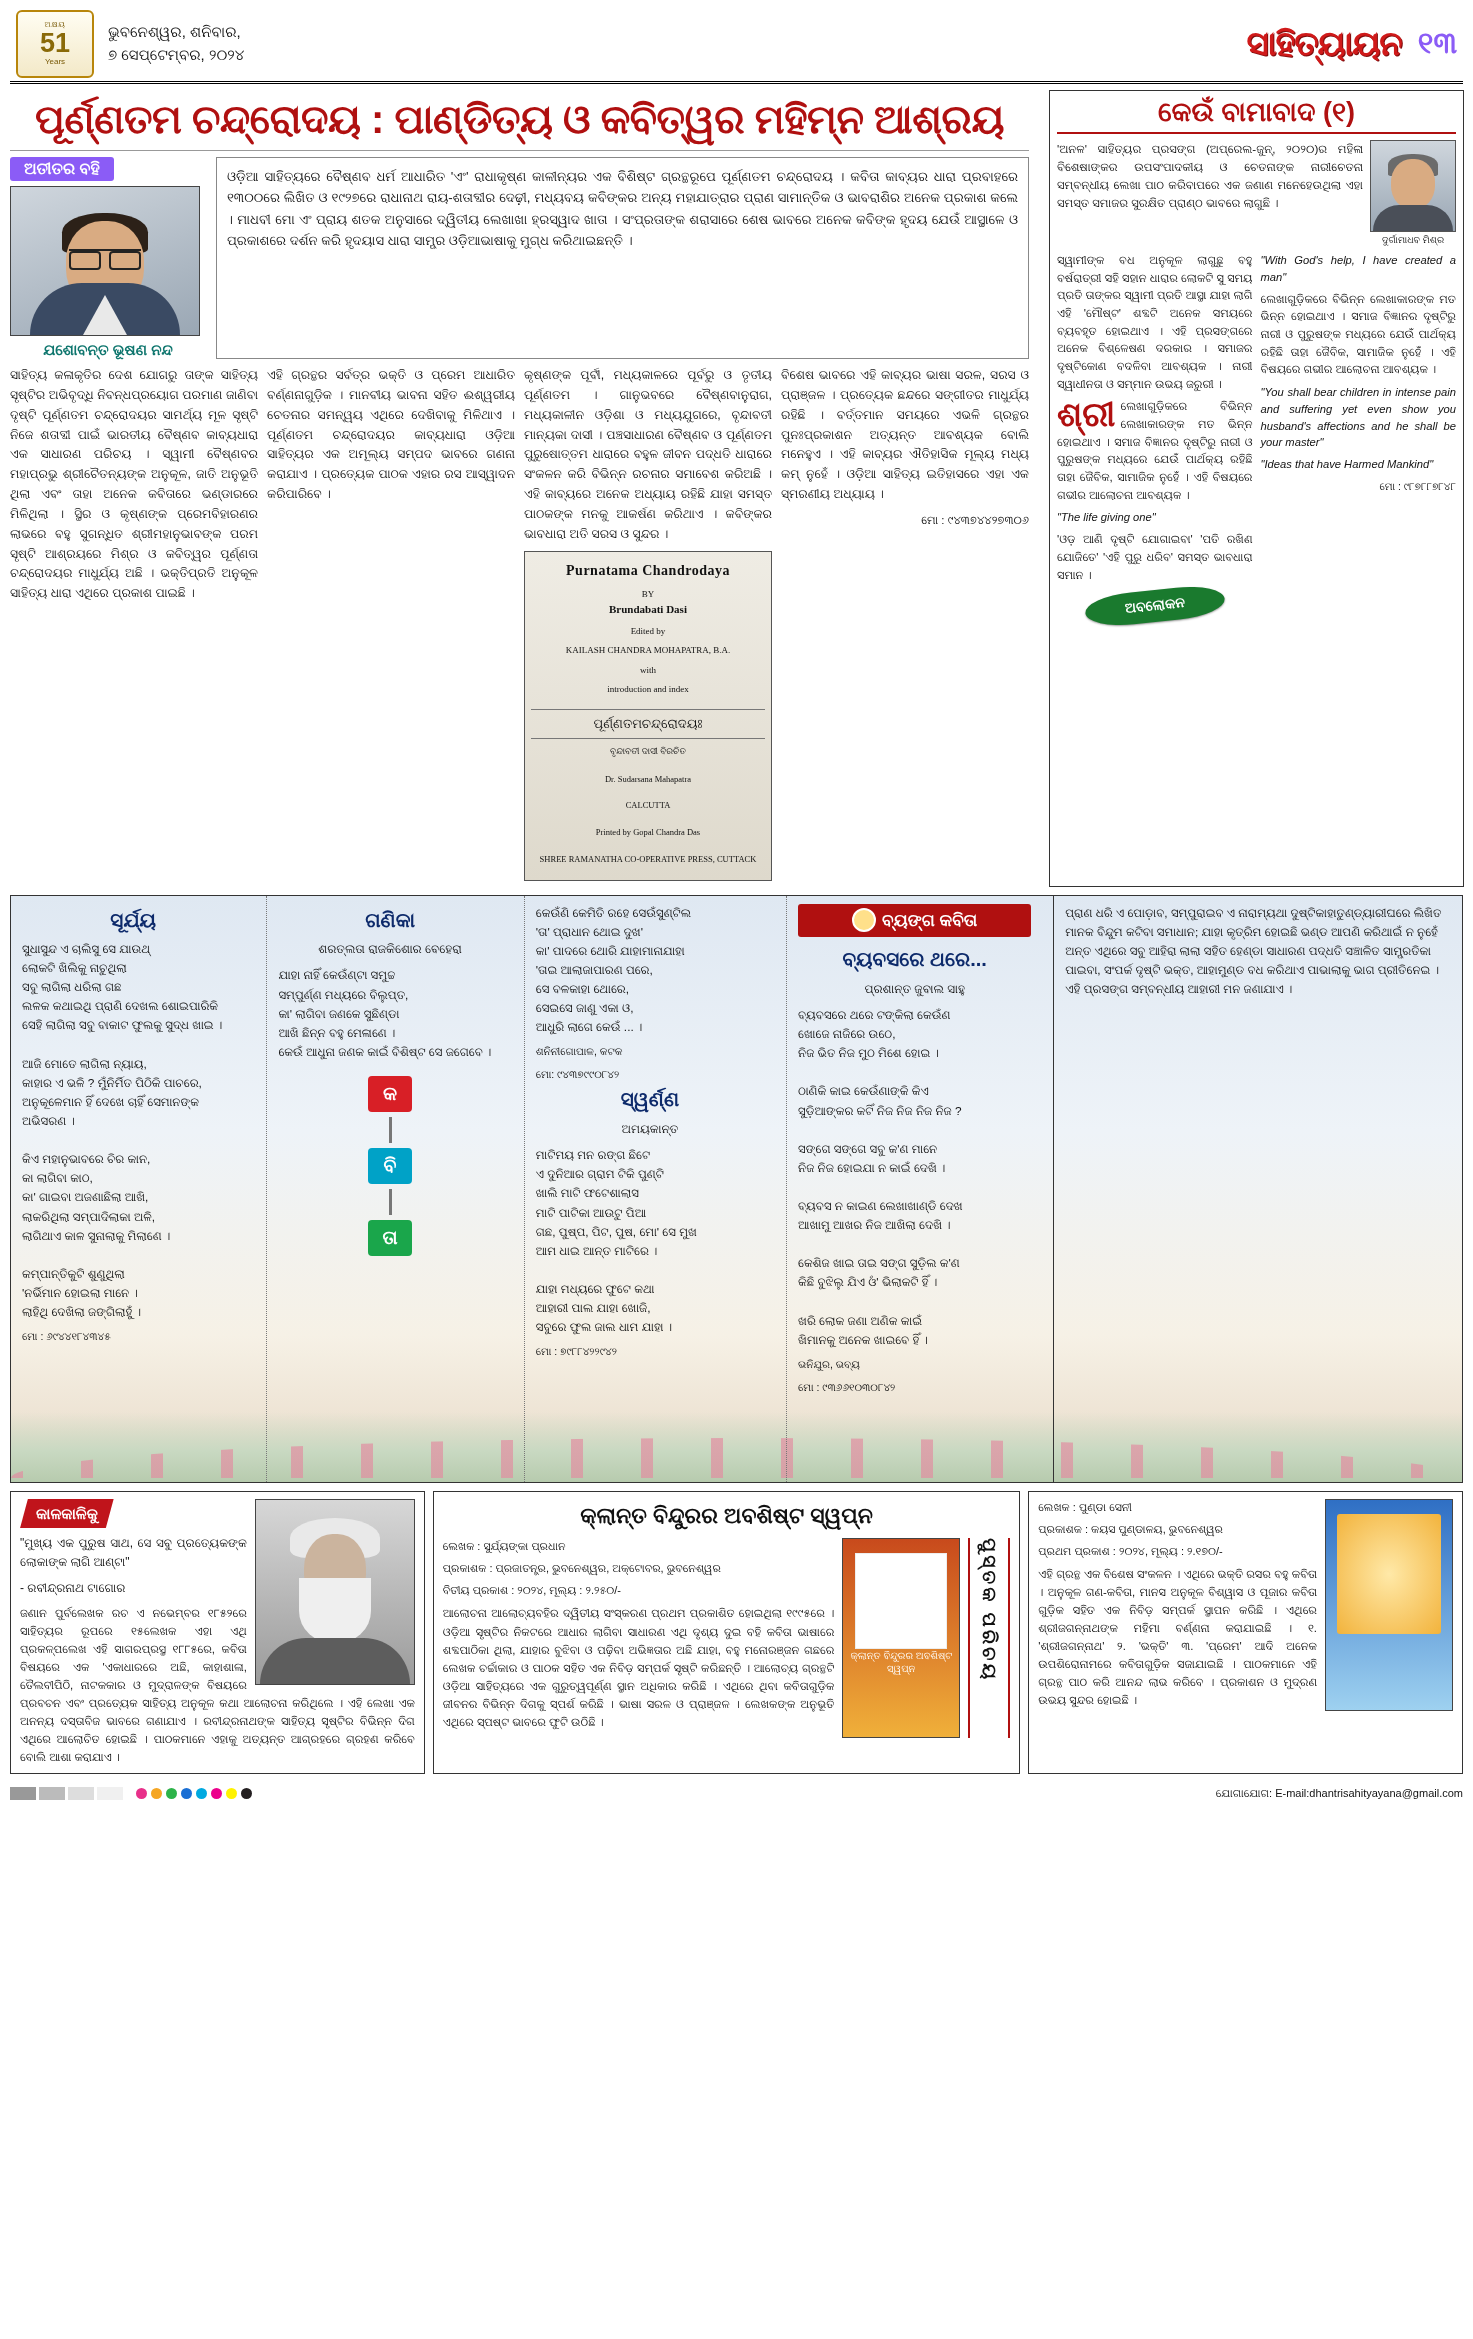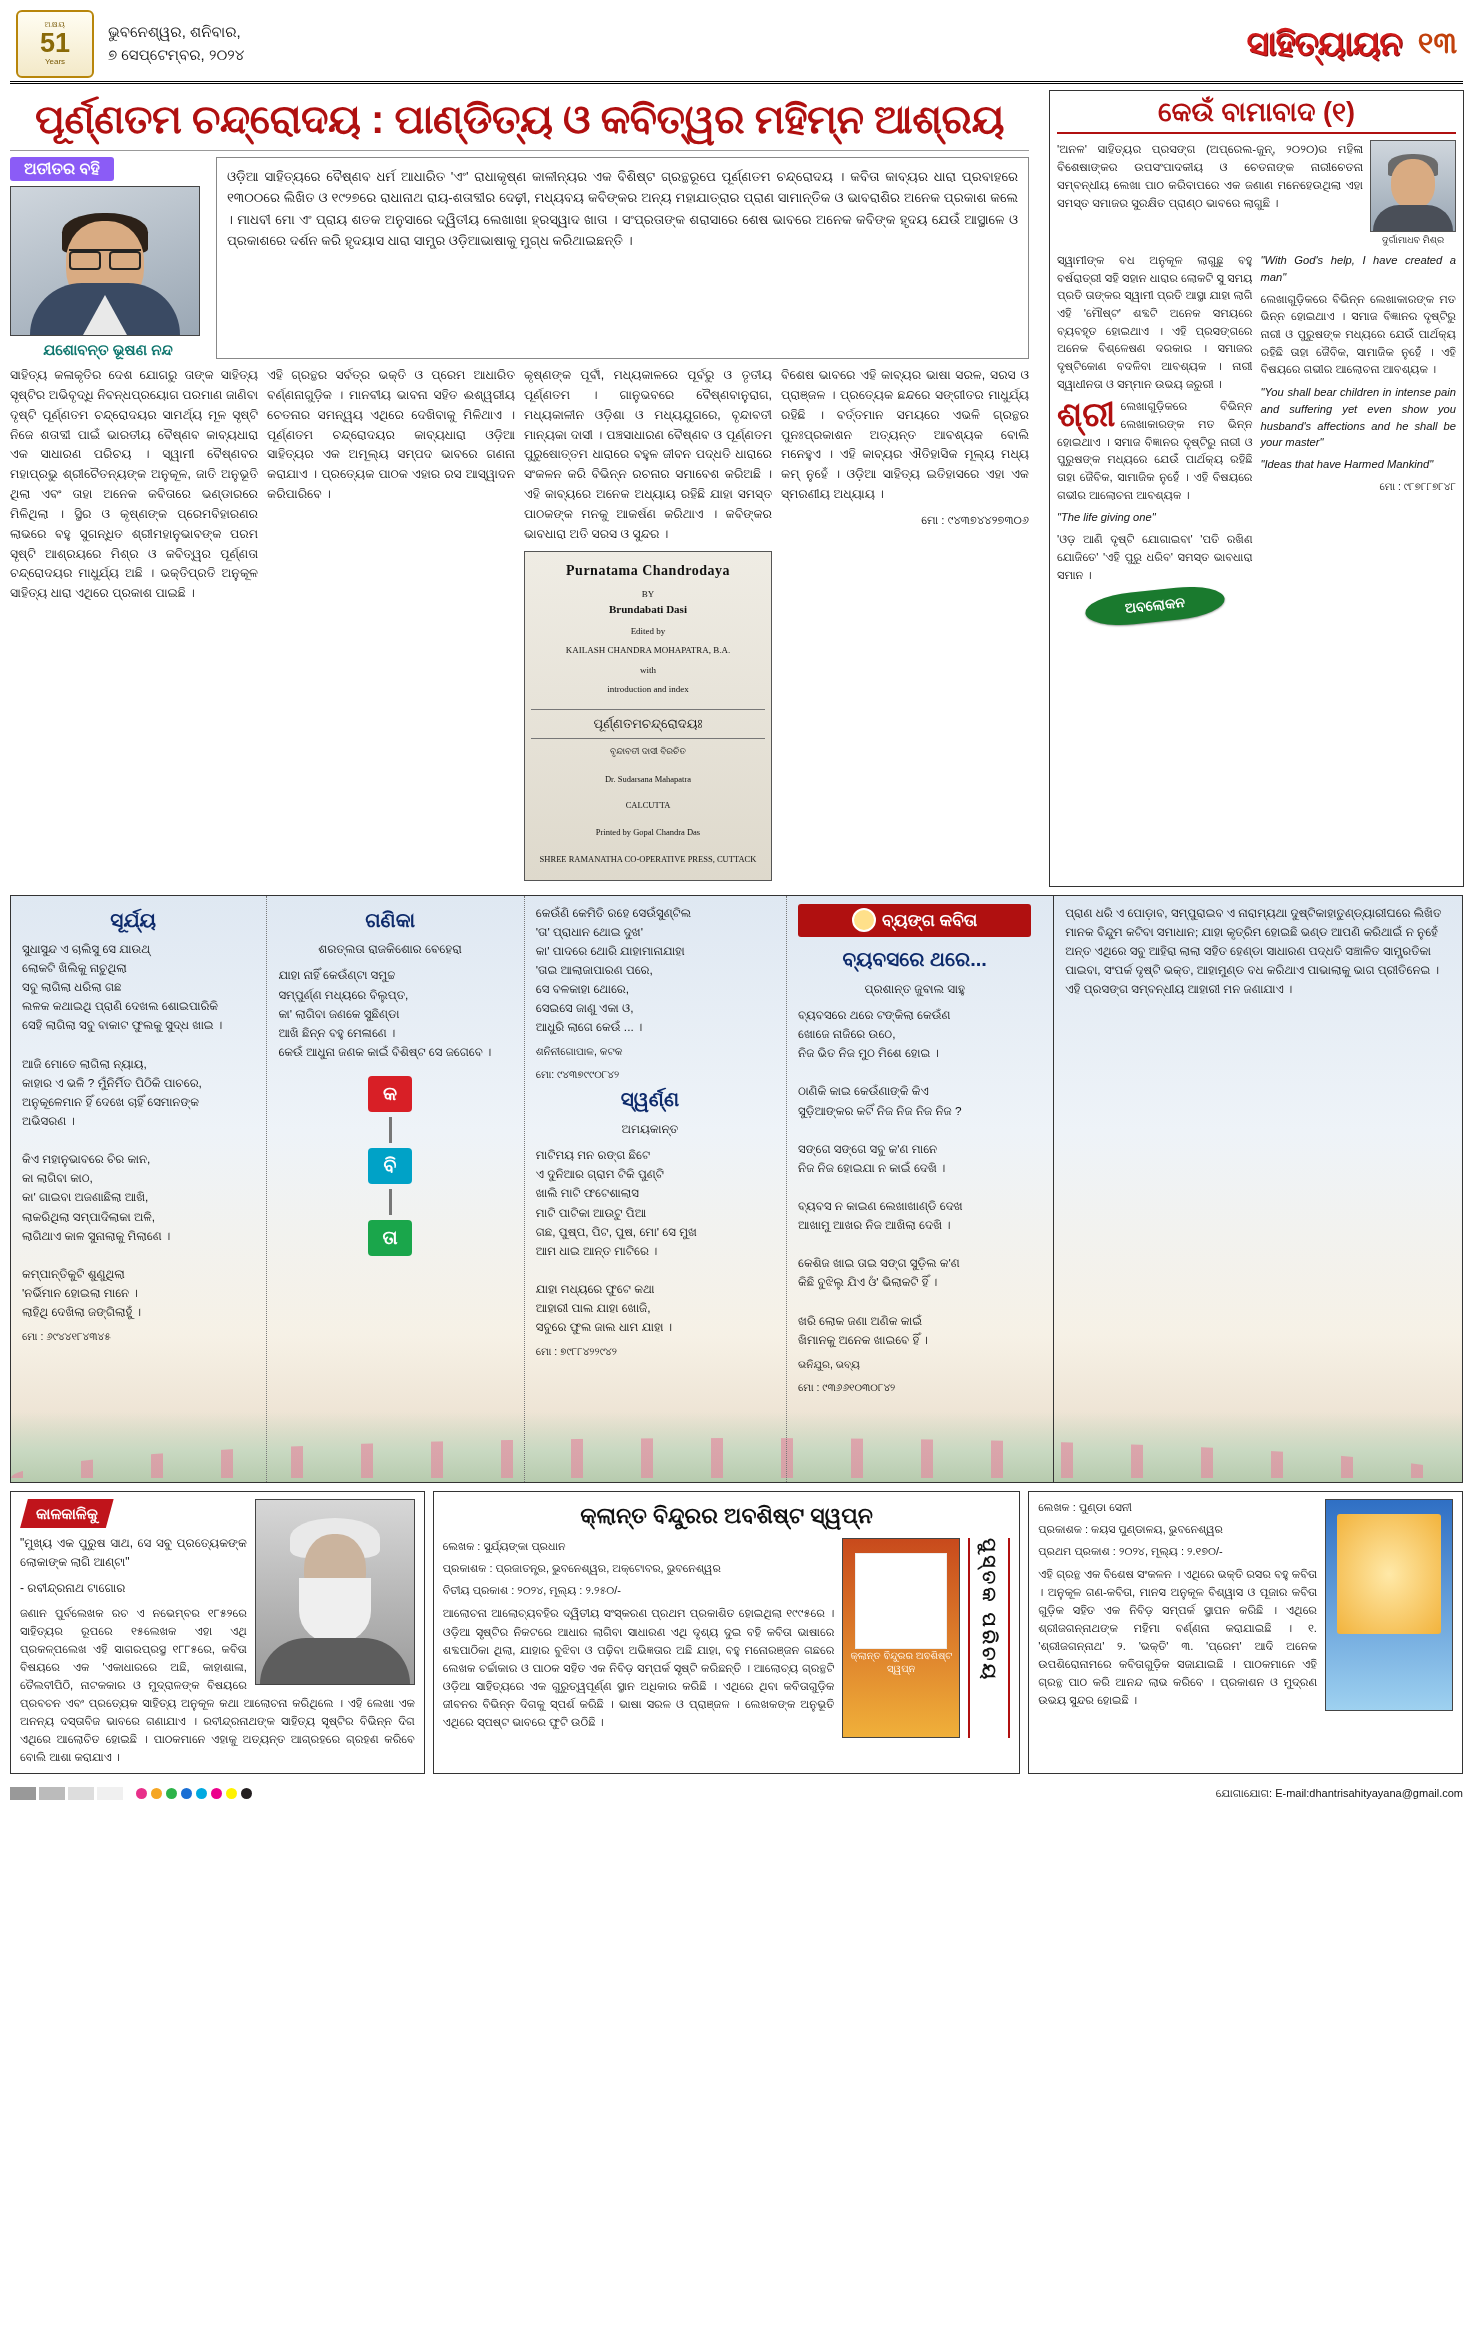--- a/index.html
+++ b/index.html
@@ -37,21 +37,21 @@
   .anniv .num { font-size: 27px; font-weight: bold; color:#8a6a09; }
   .anniv .yrs { font-size: 8px; }
   .mh-date { font-size: 15px; line-height: 1.5; color:#111; }
   .mh-right { display:flex; align-items:center; gap: 16px; }
   .logo {
     font-size: 34px; font-weight: bold; color:#d01a1a;
     letter-spacing: -1px;
     text-shadow: 1px 1px 0 #7d0d0d;
   }
   .pageno {
-    font-size: 30px; font-weight: bold; color:#c2410c;
+    font-size: 30px; font-weight: bold; color:#8b5cf6;
   }
 
   
   .body-wrap { display:flex; gap: 20px; margin-top: 6px; }
   .left-zone { width: 1020px; }
   .right-zone { width: 415px; border: 1px solid #333; padding: 6px 7px; }
 
   
   .headline {
     font-size: 40px; font-weight: bold; color:#b01010;

